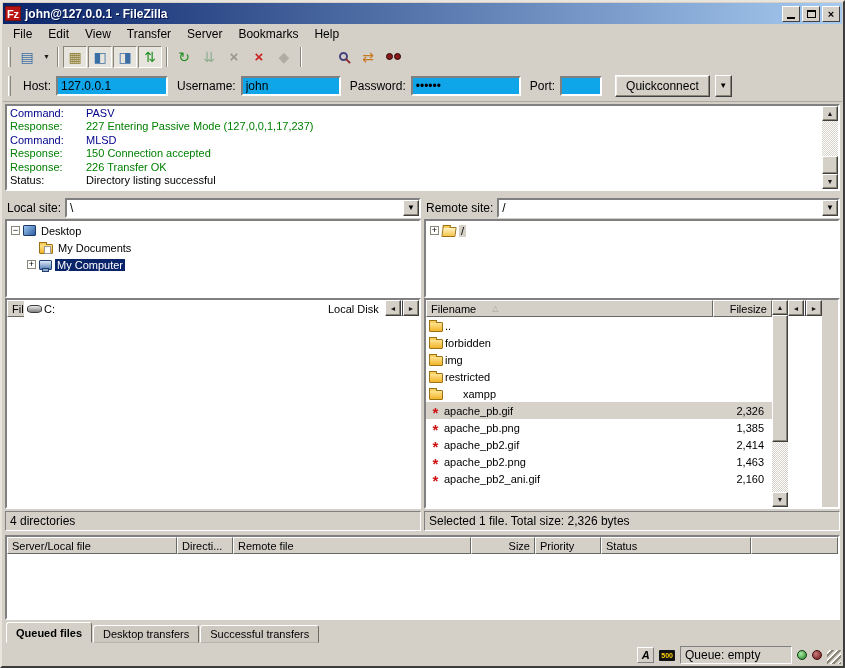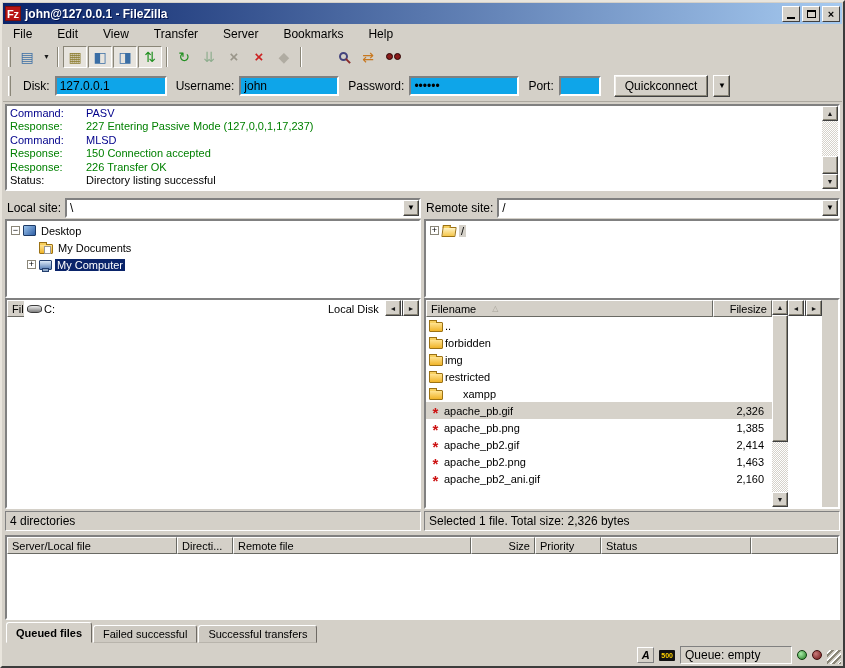--- a/index.html
+++ b/index.html
@@ -15,21 +15,21 @@
     display:flex;align-items:center;padding:0 2px;gap:4px;flex:0 0 auto;}
   .fz-logo{width:16px;height:15px;background:#b81414;color:#fff;font-weight:bold;
     font-size:11px;display:flex;align-items:center;justify-content:center;border:1px solid #7a0d0d;}
   .title-text{color:#fff;font-weight:bold;font-size:12px;flex:1;text-shadow:1px 1px 0 #00104a;}
   .win-btns{display:flex;gap:2px;}
   .wbtn{width:18px;height:16px;background:#d4d0c8;border:1px solid;border-color:#fff #404040 #404040 #fff;
     display:flex;align-items:center;justify-content:center;font-size:11px;font-weight:bold;padding:0;cursor:default;}
   .g-min{width:8px;height:2px;background:#000;margin-top:8px;}
   .g-max{width:9px;height:8px;border:1px solid #000;border-top-width:2px;}
   
-  .menubar{height:19px;display:flex;align-items:center;padding-left:2px;flex:0 0 auto;gap:9px;}
+  .menubar{height:19px;display:flex;align-items:center;padding-left:2px;flex:0 0 auto;}
   .mitem{padding:2px 8px;font-size:12px;}
   
   .toolbar{height:27px;display:flex;align-items:center;padding:1px 2px;gap:1px;flex:0 0 auto;}
   .tgrip{width:3px;height:20px;border-left:1px solid #fff;border-right:1px solid #8a8678;margin:0 3px;}
   .tsep{width:2px;height:20px;border-left:1px solid #8a8678;border-right:1px solid #fff;margin:0 3px;}
   .tbtn{width:24px;height:22px;display:flex;align-items:center;justify-content:center;border:1px solid transparent;}
   .tbtn.pressed{border-color:#8a8678 #fff #fff #8a8678;background:#e7e4de;}
   .tbtn.narrow{width:13px;}
   .tico{font-size:14px;line-height:14px;}
   .ico-filter{width:11px;}
@@ -227,21 +227,21 @@
       <span class="tbtn">
         <span class="tico ico-binoc">
           <i></i>
           <i></i>
         </span>
       </span>
     </div>
 
   <div class="quickbar">
     <span class="tgrip"></span>
-    <span class="qlabel">Disk:</span>
+    <span class="qlabel">Host:</span>
     <input class="qc-input w-host" value="127.0.0.1" style="">
     <span class="qlabel">Username:</span>
     <input class="qc-input w-user" value="john" style="">
     <span class="qlabel">Password:</span>
     <input class="qc-input w-pass" value="••••••" style="">
     <span class="qlabel">Port:</span>
     <input class="qc-input w-port" value="" style="">
     <button class="qc-btn">Quickconnect</button>
     <span class="qc-dd">
         <span>▼</span>
@@ -461,21 +461,21 @@
         <div class="hcell right" style="width: 64px;">Size</div>
         <div class="hcell" style="width: 66px;">Priority</div>
         <div class="hcell" style="width: 150px;">Status</div>
         <div class="hcell" style="flex: 1 1 auto;"></div>
       </div>
     <div class="qbody"></div>
   </div>
 
   <div class="tabsrow" id="tabsrow">
       <span class="tab active">Queued files</span>
-      <span class="tab">Failed successful</span>
+      <span class="tab">Desktop transfers</span>
       <span class="tab">Successful transfers</span>
     </div>
 
   <div class="statusbar">
     <span class="sb-ascii">A</span>
     <span class="sb-speed">500</span>
     <span class="sb-queuebox">
       <span>Queue: empty</span>
     </span>
     <span class="led green"></span>

